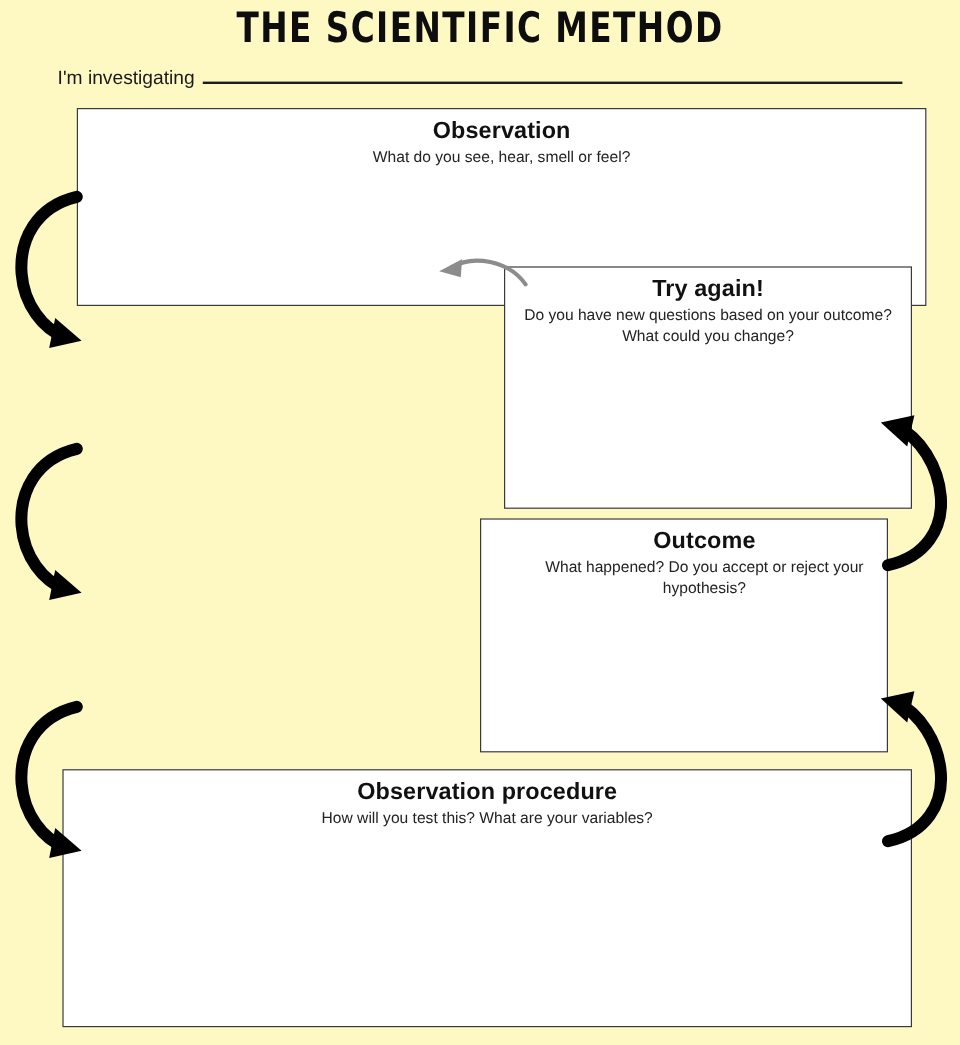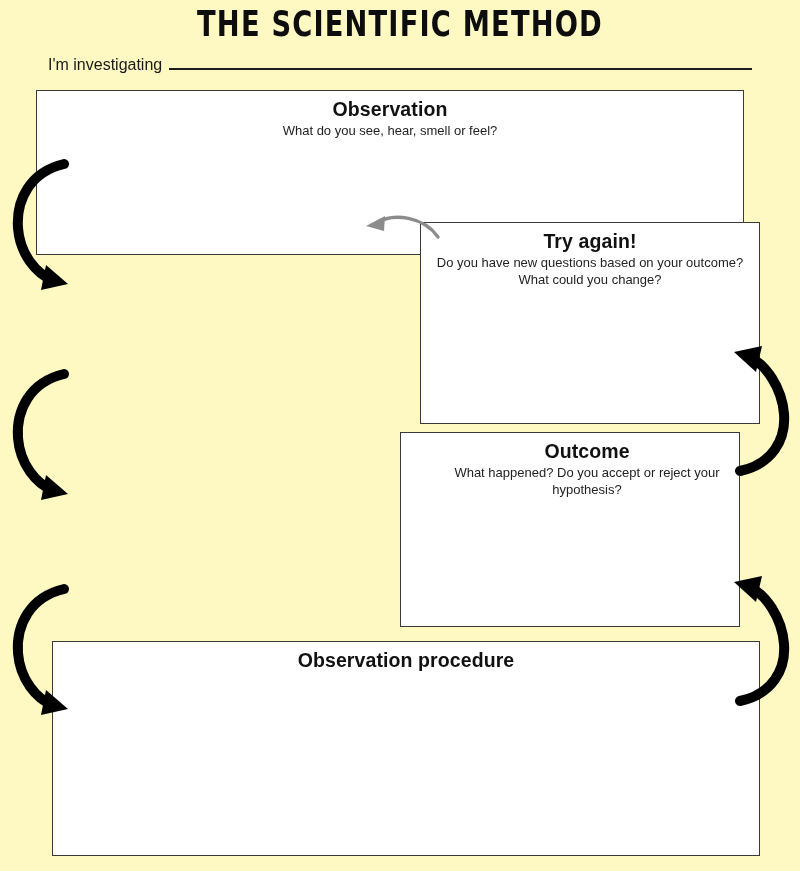--- a/index.html
+++ b/index.html
@@ -78,21 +78,21 @@
     letter-spacing: 0.1px;
   }
   .box .sub {
     text-align: center;
     font-size: 13px;
     line-height: 17px;
     padding: 1px 14px 0 14px;
     color: #232323;
   }
 
-  #box-observation { left: 36px;  top: 90px;  width: 708px; height: 165px; }
+  #box-observation { left: 64px;  top: 90px;  width: 708px; height: 165px; }
   #box-question    { left: 52px;  top: 222px; width: 348px; height: 202px; }
   #box-tryagain    { left: 420px; top: 222px; width: 340px; height: 202px; }
   #box-hypothesis  { left: 52px;  top: 432px; width: 348px; height: 195px; }
   #box-outcome     { left: 400px; top: 432px; width: 340px; height: 195px; padding-left: 34px; }
   #box-procedure   { left: 52px;  top: 641px; width: 708px; height: 215px; }
 
   
   .arrow-svg {
     position: absolute;
     overflow: visible;
@@ -132,20 +132,21 @@
 
 
   <div class="box" id="box-outcome">
     <div class="head">Outcome</div>
     <div class="sub">What happened? Do you accept or reject your hypothesis?</div>
     <div class="answer"></div>
   </div>
 
   <div class="box" id="box-procedure">
     <div class="head">Observation procedure</div>
+    <div class="sub">How will you test this? What are your variables?</div>
     <div class="answer"></div>
   </div>
 
   <svg class="arrow-svg arrow-left-1" width="70" height="145" viewBox="0 0 70 145">
     <path d="M 56 14 C 22 22, 8 50, 10 78 C 12 104, 28 124, 46 131" fill="none" stroke="#000000" stroke-width="10" stroke-linecap="round"></path>
     <path d="M 38 115 L 60 134 L 33 140 Z" fill="#000000"></path>
   </svg>
 
   <svg class="arrow-svg arrow-left-2" width="70" height="145" viewBox="0 0 70 145">
     <path d="M 56 14 C 22 22, 8 50, 10 78 C 12 104, 28 124, 46 131" fill="none" stroke="#000000" stroke-width="10" stroke-linecap="round"></path>

